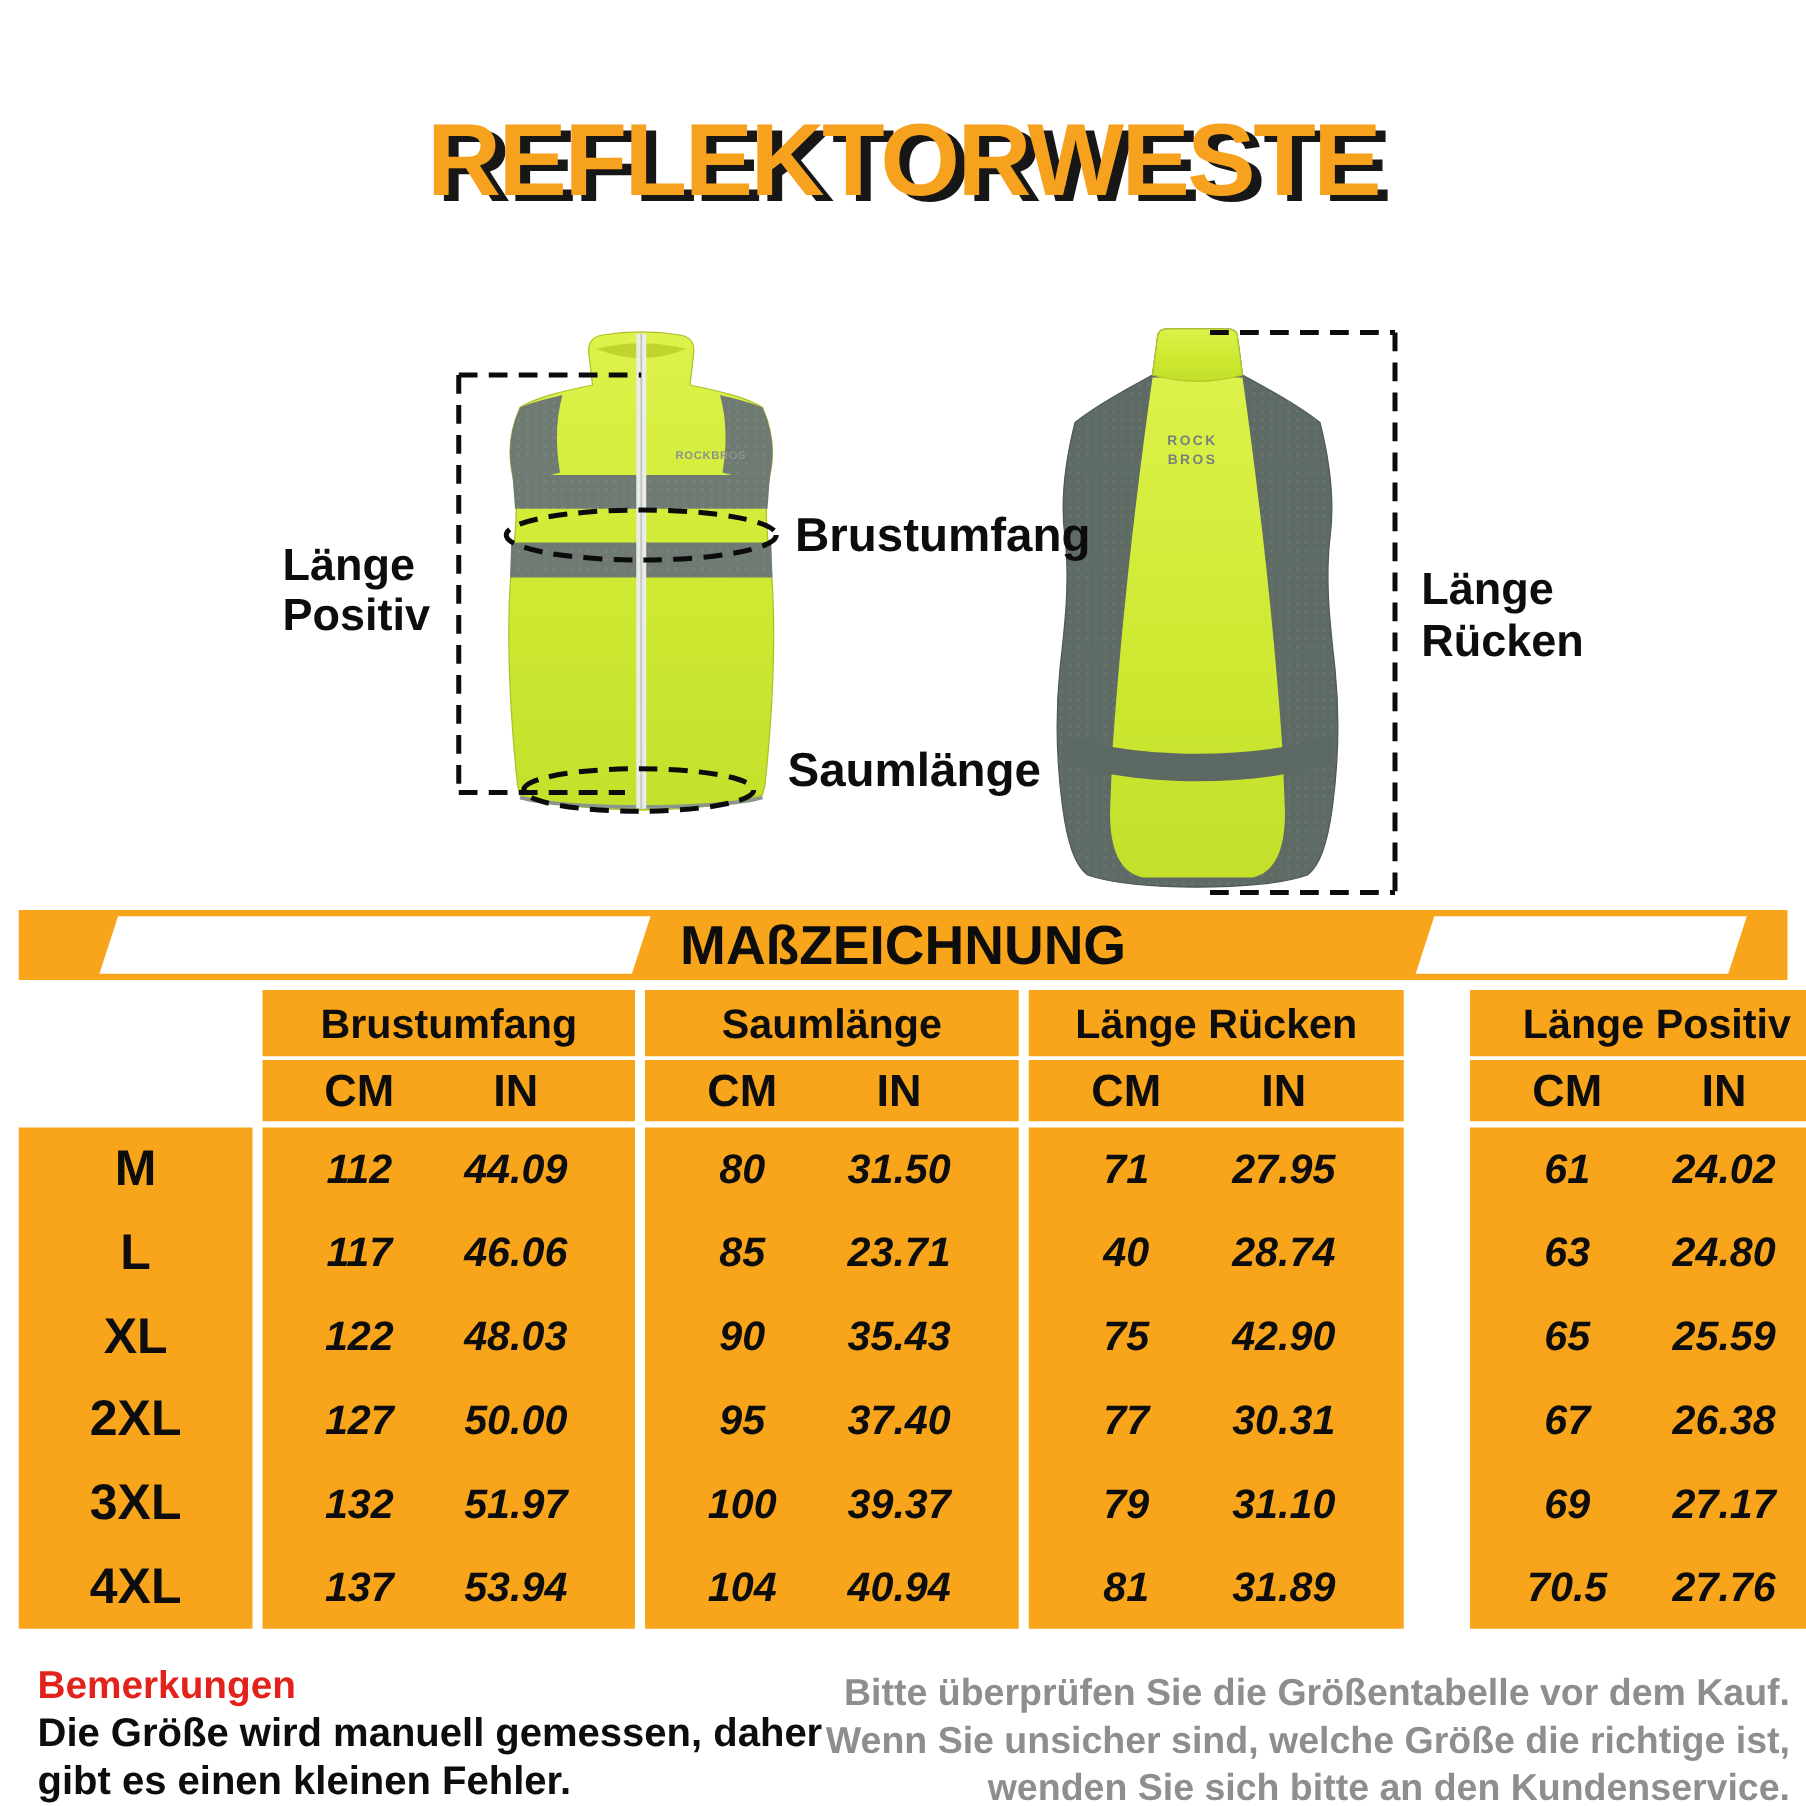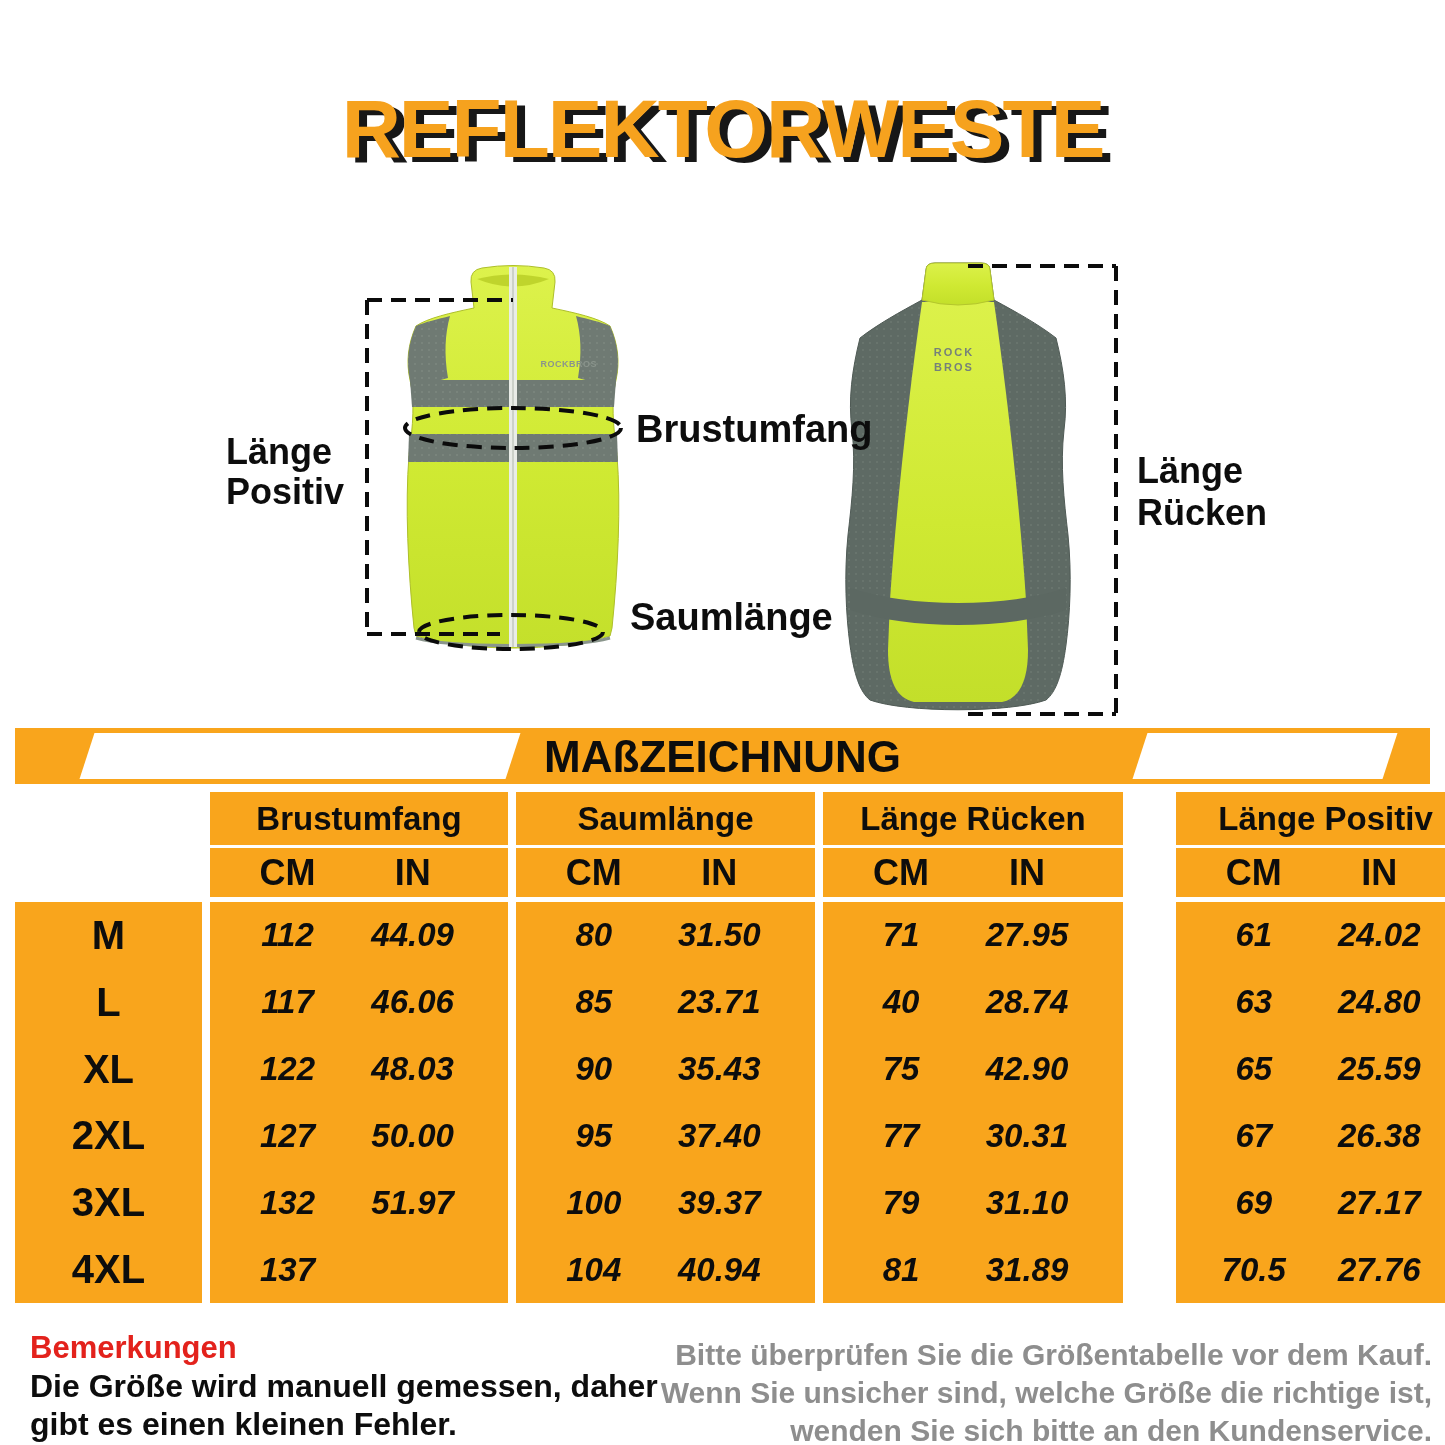--- a/index.html
+++ b/index.html
@@ -207,20 +207,21 @@
     <div class="drow">
         <span class="cm-span">127</span>
         <span class="in-span">50.00</span>
       </div>
     <div class="drow">
         <span class="cm-span">132</span>
         <span class="in-span">51.97</span>
       </div>
     <div class="drow">
         <span class="cm-span">137</span>
+        <span class="in-span">53.94</span>
       </div>
   </div>
 
   <div class="tcell gtitle g2">Saumlänge</div>
   <div class="tcell gunits g2">
     <span class="cm-span">CM</span>
     <span class="in-span">IN</span>
   </div>
   <div class="tcell gdata g2">
     <div class="drow">

